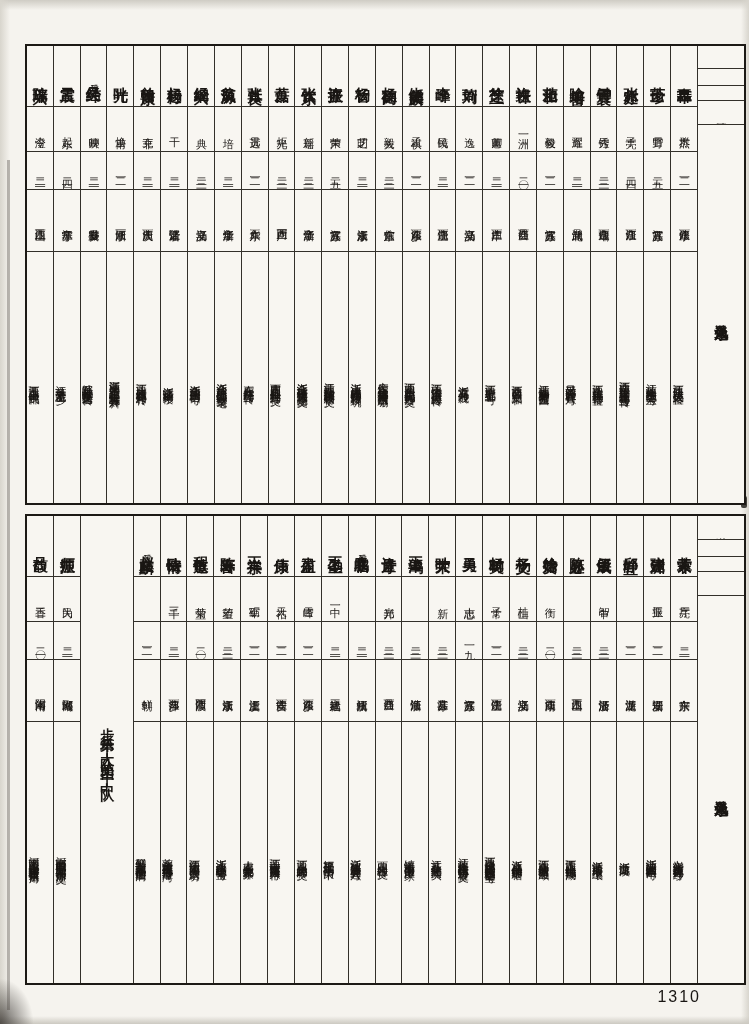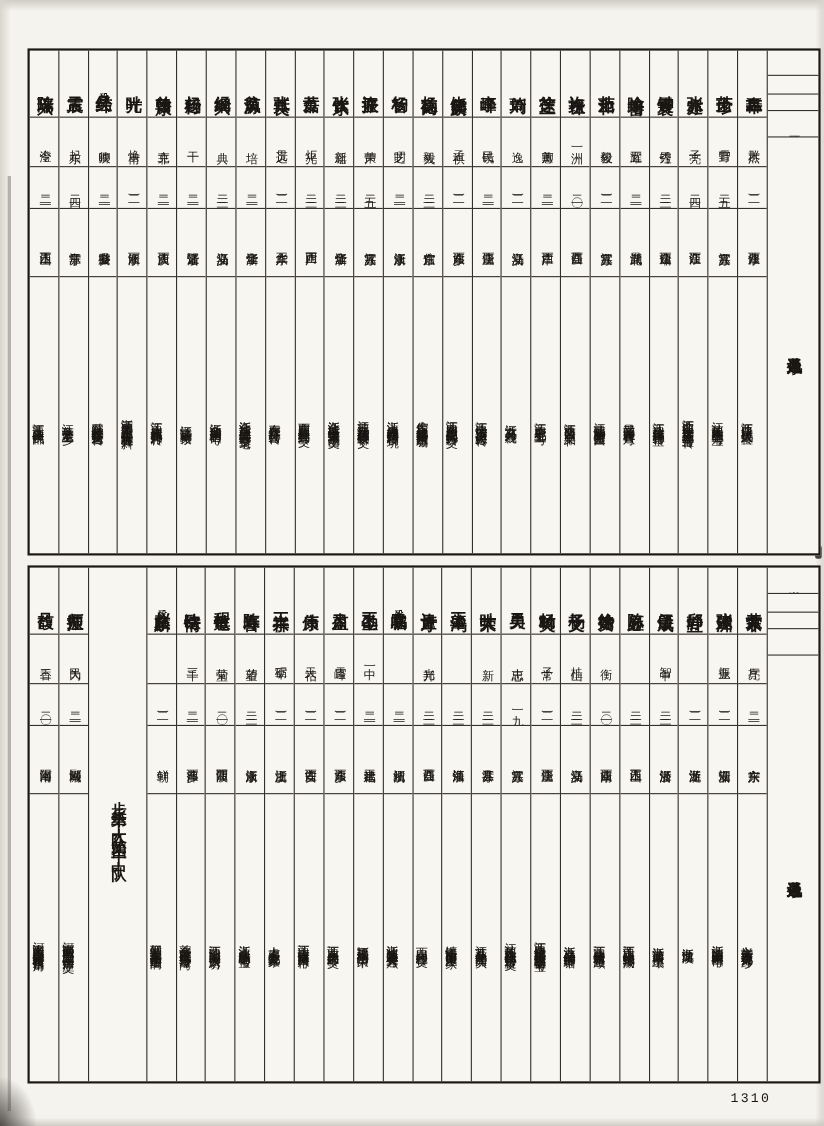--- a/index.html
+++ b/index.html
@@ -53,22 +53,22 @@
   .t-alias{font-size:11px;letter-spacing:1px;}
   .t-age{font-size:11px;letter-spacing:2px;}
   .t-native{font-size:11px;letter-spacing:0px;}
   .t-addr{font-size:11px;letter-spacing:1px;line-height:13px;max-height:248px;}
   .t-head-gap{display:flex;flex-direction:column;align-items:center;justify-content:space-evenly;height:100%;writing-mode:vertical-rl;text-orientation:upright;font-weight:bold;font-size:14px;}
   .t-unit{font-weight:bold;font-size:14px;letter-spacing:5px;line-height:16px;}
   .note{font-size:8px;letter-spacing:0;margin-top:1px;display:inline;}
 
   #page-number{
     position:absolute;right:48px;bottom:18px;
-    font-size:12px;letter-spacing:2px;
-    font-family:Liberation Mono, monospace;
+    font-size:16px;letter-spacing:2px;
+    font-family:Liberation Sans, sans-serif;
   }
 </style>
 </head>
 <body>
 
 <div class="page-edge" id="edge-top"></div>
 <div class="page-edge" id="edge-left"></div>
 <div class="page-edge" id="edge-right"></div>
 <div class="page-edge" id="edge-bottom"></div>
 <div class="page-edge" id="smudge-bl"></div>

